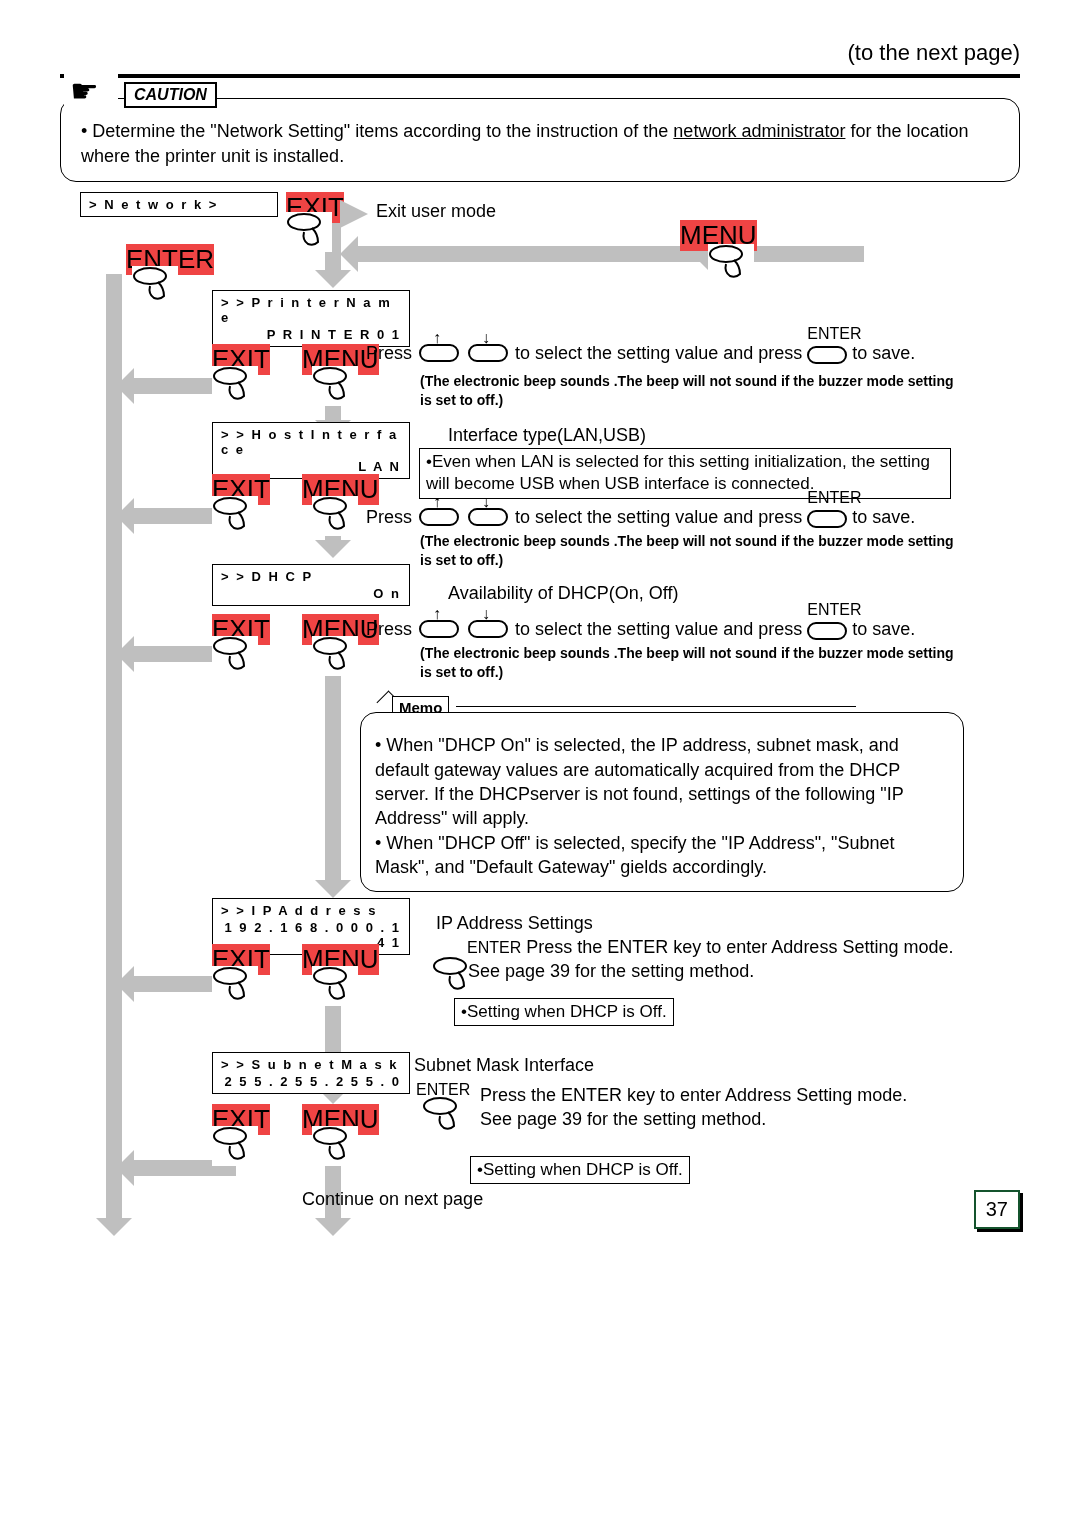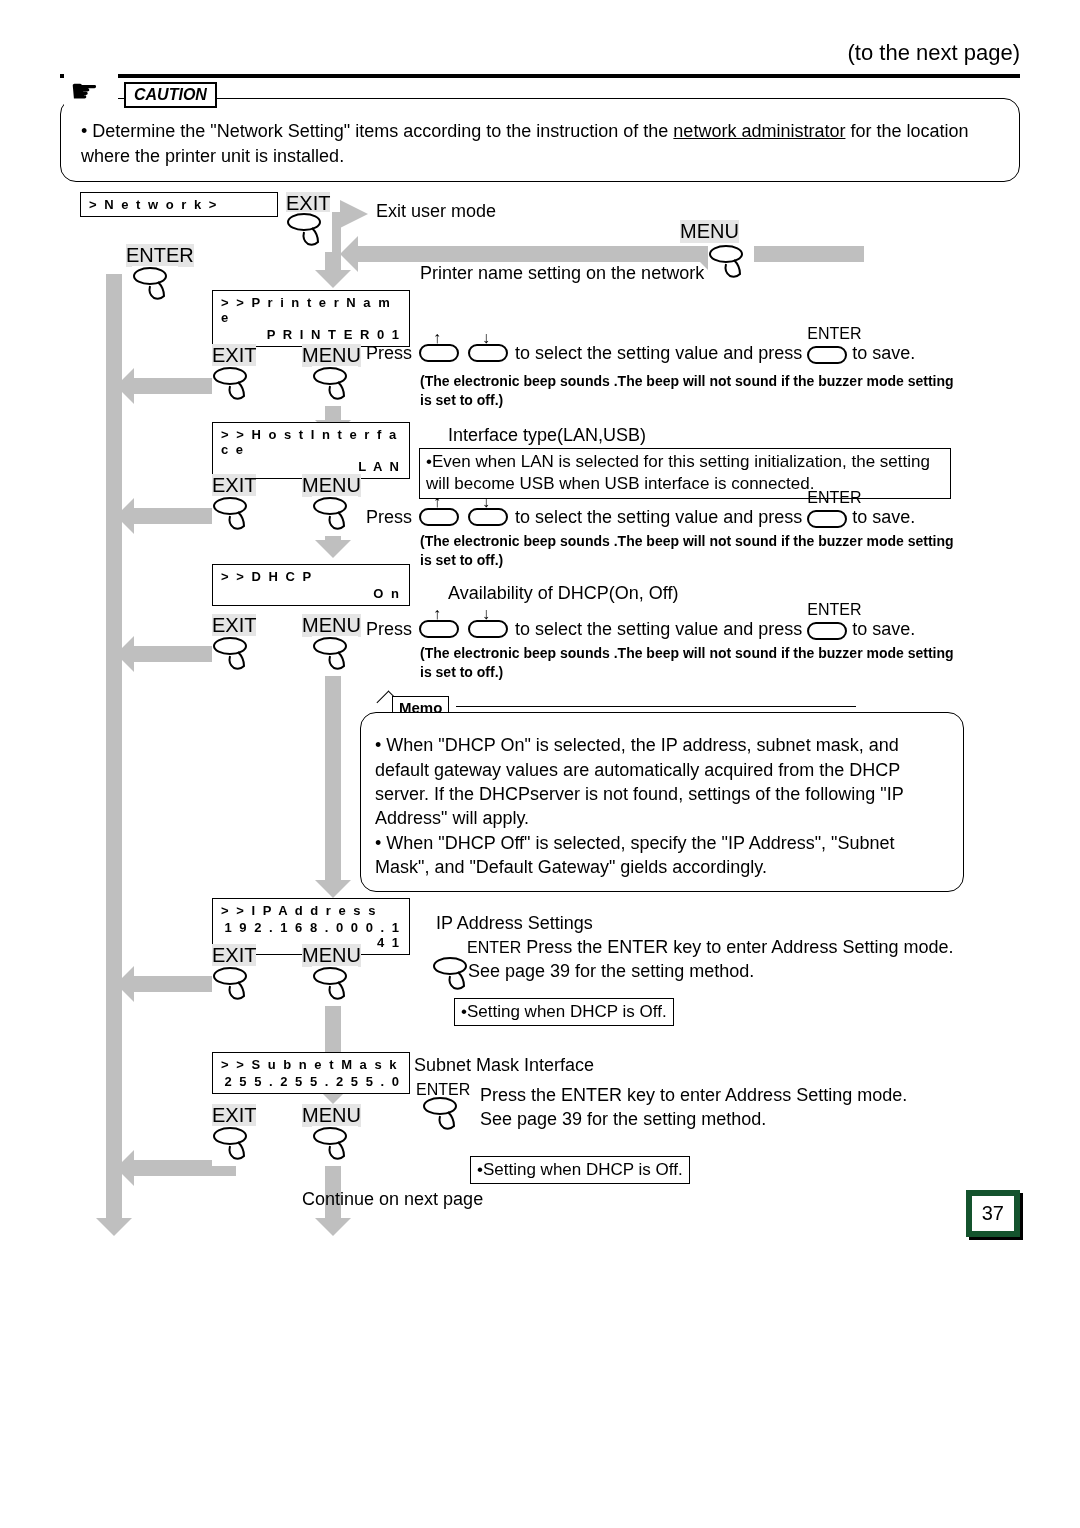--- a/index.html
+++ b/index.html
@@ -81,22 +81,22 @@
     border: 1px solid #000;
     padding: 4px 8px;
     font-size: 13px;
     font-weight: bold;
     letter-spacing: 2px;
     width: 180px;
   }
   .lcd .line2 { text-align: right; margin-top: 2px; }
   .lbl {
     position: absolute;
-    font-size: 20px;
-    background: #e5e5e5;
+    font-size: 26px;
+    background: #ef4444;
   }
   .note-txt {
     position: absolute;
     font-size: 18px;
     line-height: 1.3;
   }
   .bold-note {
     font-weight: bold;
     font-size: 14px;
   }
@@ -174,21 +174,21 @@
   .memo-pin {
     position: absolute;
     width: 16px; height: 16px;
     border: 1px solid #000;
     border-bottom: none;
     border-right: none;
     transform: rotate(45deg);
     background: #fff;
   }
   .pgnum {
-    border: 6px solid #14532d;
+    border: 2px solid #14532d;
     font-size: 20px;
     padding: 6px 10px;
     box-shadow: 3px 3px 0 #000;
     display: inline-block;
   }
   .underline { text-decoration: underline; }
   .small { font-size: 16px; }
 </style>
 </head>
 <body>
@@ -244,21 +244,20 @@
           <ellipse cx="18" cy="10" rx="16" ry="8" fill="none" stroke="#000" stroke-width="2"></ellipse>
           <path d="M26 16 q6 6 6 14 q-4 4 -10 2 q-6 -4 -4 -12" fill="none" stroke="#000" stroke-width="2"></path>
         </svg></div>
 
     <div class="lbl" style="left:66px; top:52px;">ENTER</div>
     <div class="key-hand" style="left:72px; top:74px;"><svg viewBox="0 0 46 40">
           <ellipse cx="18" cy="10" rx="16" ry="8" fill="none" stroke="#000" stroke-width="2"></ellipse>
           <path d="M26 16 q6 6 6 14 q-4 4 -10 2 q-6 -4 -4 -12" fill="none" stroke="#000" stroke-width="2"></path>
         </svg></div>
 
-    <div class="note-txt" style="left:360px; top:70px;">Printer name setting on the network</div>
     <div class="lcd" style="left:152px; top:98px;">
       <div>&gt; &gt; P r i n t e r   N a m e</div>
       <div class="line2">P R I N T E R   0 1</div>
     </div>
 
     <div class="lbl" style="left:152px; top:152px;">EXIT</div>
     <div class="key-hand" style="left:152px; top:174px;"><svg viewBox="0 0 46 40">
           <ellipse cx="18" cy="10" rx="16" ry="8" fill="none" stroke="#000" stroke-width="2"></ellipse>
           <path d="M26 16 q6 6 6 14 q-4 4 -10 2 q-6 -4 -4 -12" fill="none" stroke="#000" stroke-width="2"></path>
         </svg></div>

